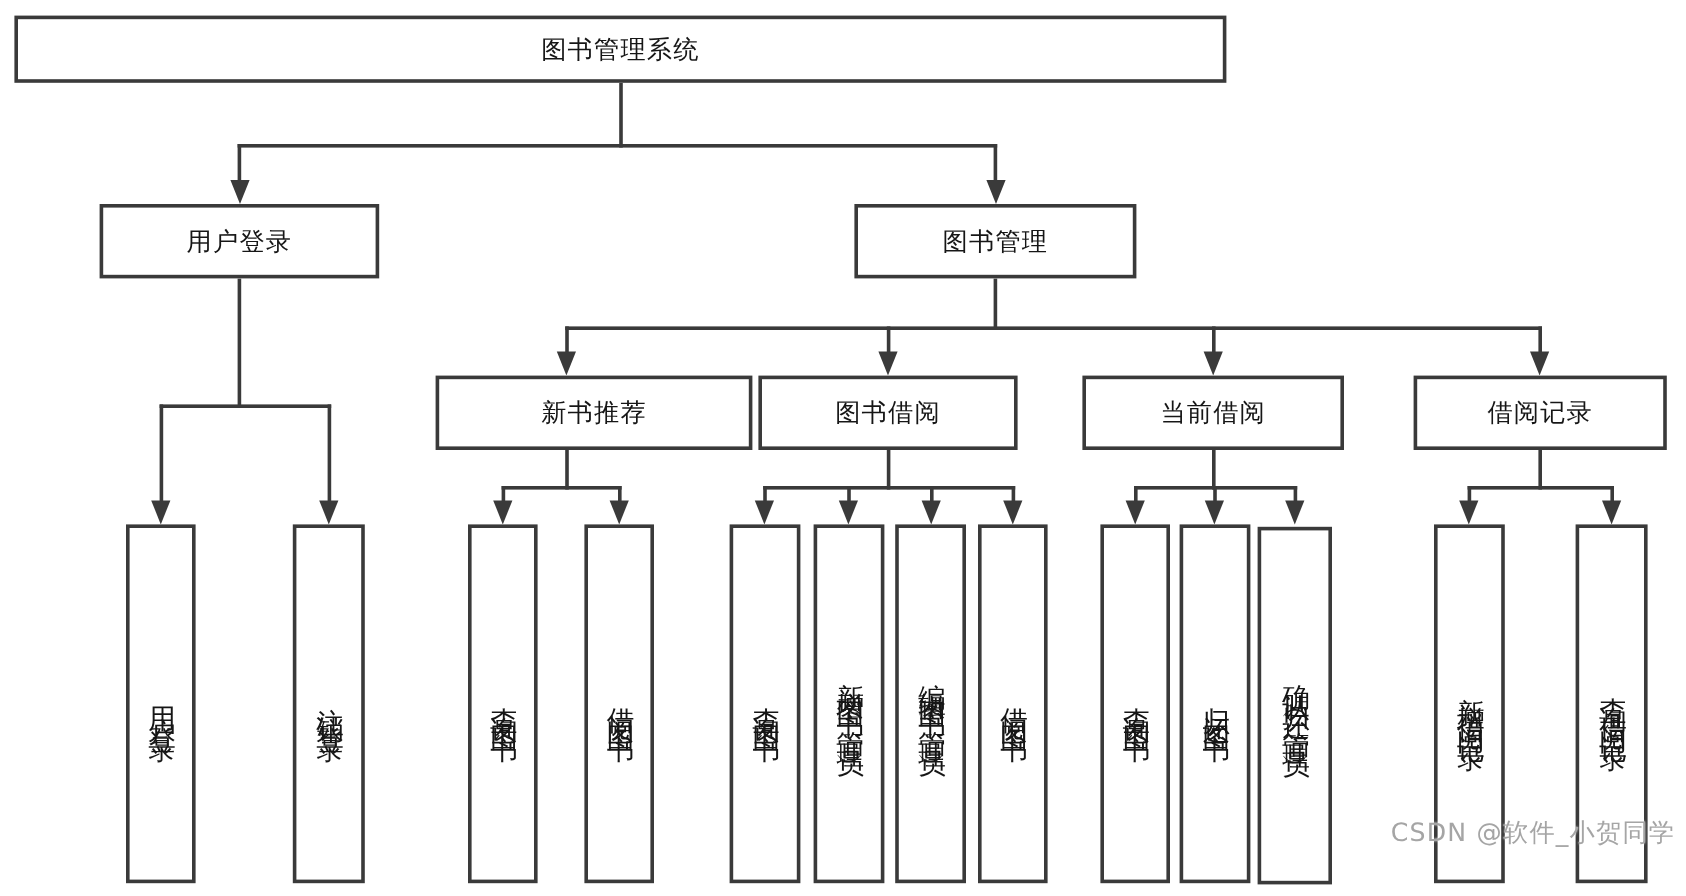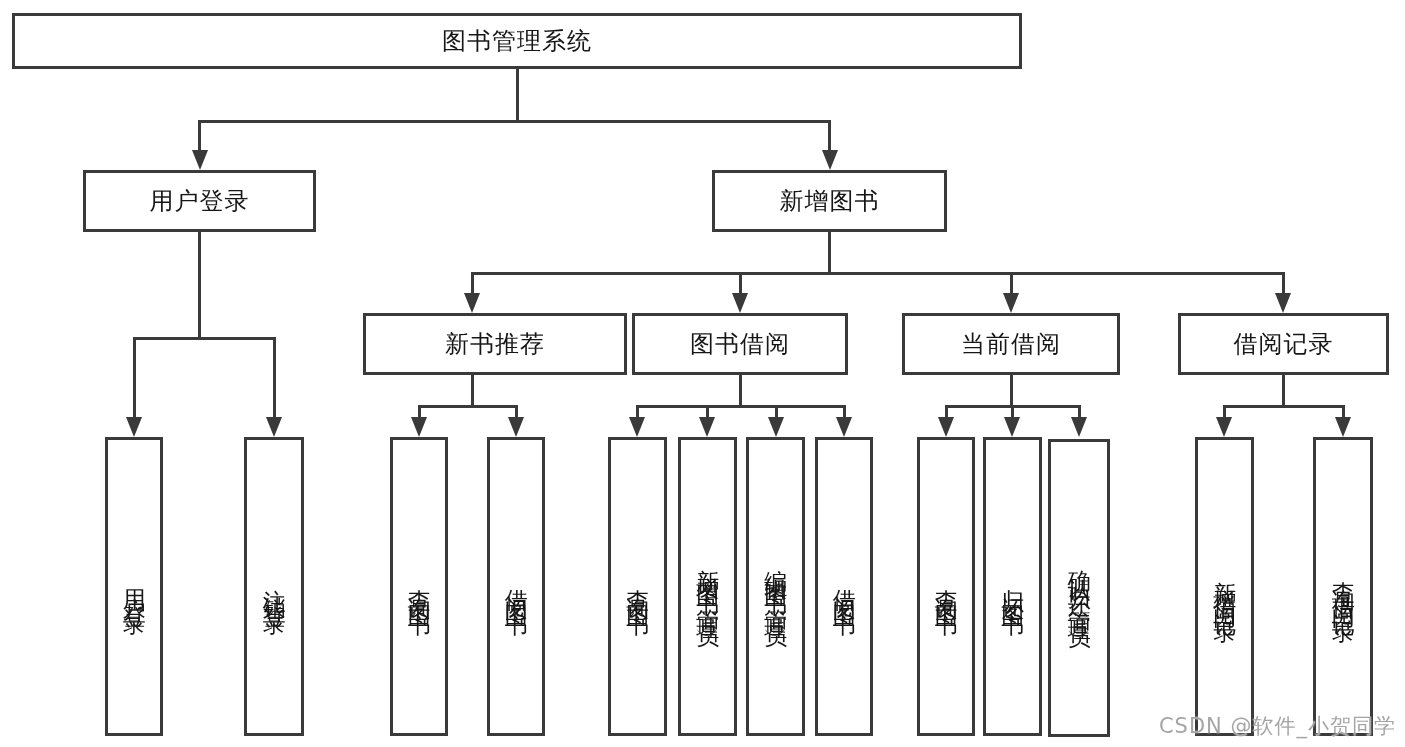--- a/index.html
+++ b/index.html
@@ -26,34 +26,34 @@
   }
   .box{
     position:absolute;
     background:#fff;
     border:3px solid var(--line);
     box-sizing:border-box;
     display:flex;align-items:center;justify-content:center;
     z-index:2;
   }
   .hbox span{
-    font-size:24px;color:var(--text);
+    font-size:21px;color:var(--text);
     letter-spacing:1px;white-space:nowrap;text-align:center;
   }
   .vbox span{
     writing-mode:vertical-rl;
     text-orientation:mixed;
     font-size:23px;line-height:1.1;
     letter-spacing:8px;
     color:var(--text);
     white-space:nowrap;
   }
   .watermark{
     position:absolute;
-    right:9px;top:712px;
+    right:9px;top:680px;
     font-size:21px;
     color:var(--wm);
     letter-spacing:1px;
     z-index:5;
     text-shadow:0 0 2px #fff;
     white-space:nowrap;
   }
 </style>
 </head>
 <body>
@@ -116,21 +116,21 @@
     </div>
 
   <div class="box hbox" style="left:12px;top:13px;width:1010px;height:56px">
     <span>图书管理系统</span>
   </div>
 
   <div class="box hbox" style="left:83px;top:170px;width:233px;height:62px">
     <span>用户登录</span>
   </div>
   <div class="box hbox" style="left:712px;top:170px;width:235px;height:62px">
-    <span>新增图书</span>
+    <span>图书管理</span>
   </div>
 
   <div class="box hbox" style="left:363px;top:313px;width:264px;height:62px">
     <span>新书推荐</span>
   </div>
   <div class="box hbox" style="left:902px;top:313px;width:218px;height:62px">
     <span>当前借阅</span>
   </div>
   <div class="box hbox" style="left:632px;top:313px;width:216px;height:62px">
     <span>图书借阅</span>

